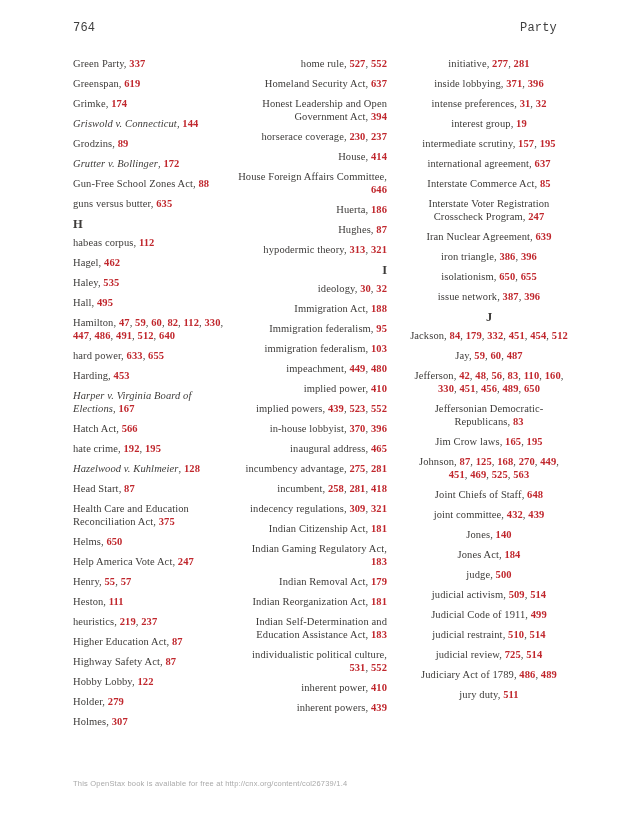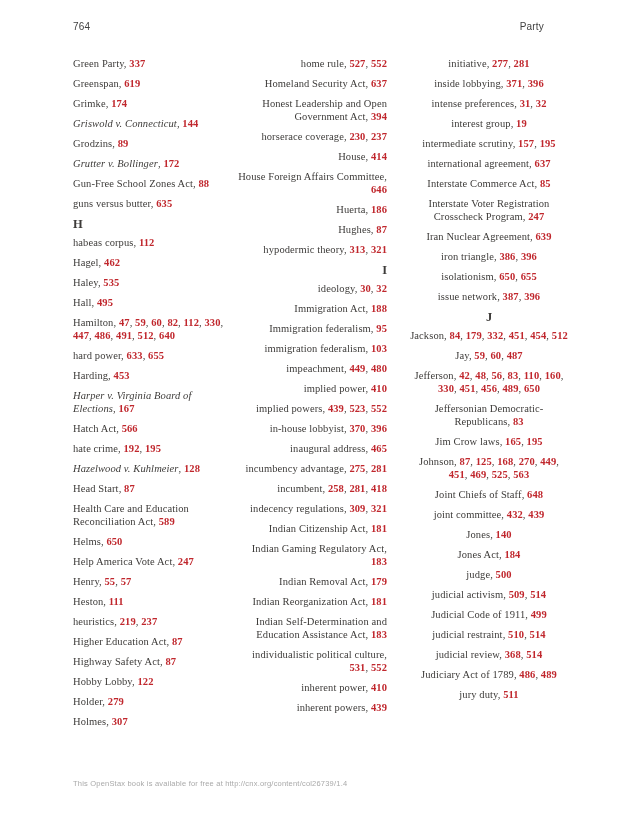--- a/index.html
+++ b/index.html
@@ -13,25 +13,25 @@
     height: 815px;
     background: #ffffff;
     overflow: hidden;
     font-family: "Liberation Serif", serif;
     color: #3d3b39;
   }
   .running-head {
     position: absolute;
     top: 21px;
     left: 73px;
-    right: 86px;
+    right: 73px;
     display: flex;
     justify-content: space-between;
-    font-family: Liberation Sans, sans-serif;
-    font-size: 10px;
+    font-family: Liberation Mono, monospace;
+    font-size: 12px;
     color: #3f3f3f;
     letter-spacing: 0.2px;
   }
   .col {
     position: absolute;
     top: 57px;
   }
   #col0 { left: 73px;  width: 152px; }
   #col1 { left: 237px; width: 150px; text-align: right; }
   #col2 { left: 410px; width: 158px; text-align: center; }
@@ -89,21 +89,21 @@
       <div class="entry"><span class="term">Haley</span>, <span class="pg">535</span></div>
       <div class="entry"><span class="term">Hall</span>, <span class="pg">495</span></div>
       <div class="entry"><span class="term">Hamilton</span>, <span class="pg">47</span>, <span class="pg">59</span>, <span class="pg">60</span>, <span class="pg">82</span>, <span class="pg">112</span>, <span class="pg">330</span>, <span class="pg">447</span>, <span class="pg">486</span>, <span class="pg">491</span>, <span class="pg">512</span>, <span class="pg">640</span></div>
       <div class="entry"><span class="term">hard power</span>, <span class="pg">633</span>, <span class="pg">655</span></div>
       <div class="entry"><span class="term">Harding</span>, <span class="pg">453</span></div>
       <div class="entry"><span class="term italic">Harper v. Virginia Board of Elections</span>, <span class="pg">167</span></div>
       <div class="entry"><span class="term">Hatch Act</span>, <span class="pg">566</span></div>
       <div class="entry"><span class="term">hate crime</span>, <span class="pg">192</span>, <span class="pg">195</span></div>
       <div class="entry"><span class="term italic">Hazelwood v. Kuhlmeier</span>, <span class="pg">128</span></div>
       <div class="entry"><span class="term">Head Start</span>, <span class="pg">87</span></div>
-      <div class="entry"><span class="term">Health Care and Education Reconciliation Act</span>, <span class="pg">589</span></div>
+      <div class="entry"><span class="term">Health Care and Education Reconciliation Act</span>, <span class="pg">375</span></div>
       <div class="entry"><span class="term">Helms</span>, <span class="pg">650</span></div>
       <div class="entry"><span class="term">Help America Vote Act</span>, <span class="pg">247</span></div>
       <div class="entry"><span class="term">Henry</span>, <span class="pg">55</span>, <span class="pg">57</span></div>
       <div class="entry"><span class="term">Heston</span>, <span class="pg">111</span></div>
       <div class="entry"><span class="term">heuristics</span>, <span class="pg">219</span>, <span class="pg">237</span></div>
       <div class="entry"><span class="term">Higher Education Act</span>, <span class="pg">87</span></div>
       <div class="entry"><span class="term">Highway Safety Act</span>, <span class="pg">87</span></div>
       <div class="entry"><span class="term">Hobby Lobby</span>, <span class="pg">122</span></div>
       <div class="entry"><span class="term">Holder</span>, <span class="pg">279</span></div>
       <div class="entry"><span class="term">Holmes</span>, <span class="pg">307</span></div>
@@ -161,20 +161,20 @@
       <div class="entry"><span class="term">Jim Crow laws</span>, <span class="pg">165</span>, <span class="pg">195</span></div>
       <div class="entry"><span class="term">Johnson</span>, <span class="pg">87</span>, <span class="pg">125</span>, <span class="pg">168</span>, <span class="pg">270</span>, <span class="pg">449</span>, <span class="pg">451</span>, <span class="pg">469</span>, <span class="pg">525</span>, <span class="pg">563</span></div>
       <div class="entry"><span class="term">Joint Chiefs of Staff</span>, <span class="pg">648</span></div>
       <div class="entry"><span class="term">joint committee</span>, <span class="pg">432</span>, <span class="pg">439</span></div>
       <div class="entry"><span class="term">Jones</span>, <span class="pg">140</span></div>
       <div class="entry"><span class="term">Jones Act</span>, <span class="pg">184</span></div>
       <div class="entry"><span class="term">judge</span>, <span class="pg">500</span></div>
       <div class="entry"><span class="term">judicial activism</span>, <span class="pg">509</span>, <span class="pg">514</span></div>
       <div class="entry"><span class="term">Judicial Code of 1911</span>, <span class="pg">499</span></div>
       <div class="entry"><span class="term">judicial restraint</span>, <span class="pg">510</span>, <span class="pg">514</span></div>
-      <div class="entry"><span class="term">judicial review</span>, <span class="pg">368</span>, <span class="pg">514</span></div>
+      <div class="entry"><span class="term">judicial review</span>, <span class="pg">725</span>, <span class="pg">514</span></div>
       <div class="entry"><span class="term">Judiciary Act of 1789</span>, <span class="pg">486</span>, <span class="pg">489</span></div>
       <div class="entry"><span class="term">jury duty</span>, <span class="pg">511</span></div>
     </div>
 
   <div class="footer">This OpenStax book is available for free at http://cnx.org/content/col26739/1.4</div>
 
 </div>
 
 </body></html>

